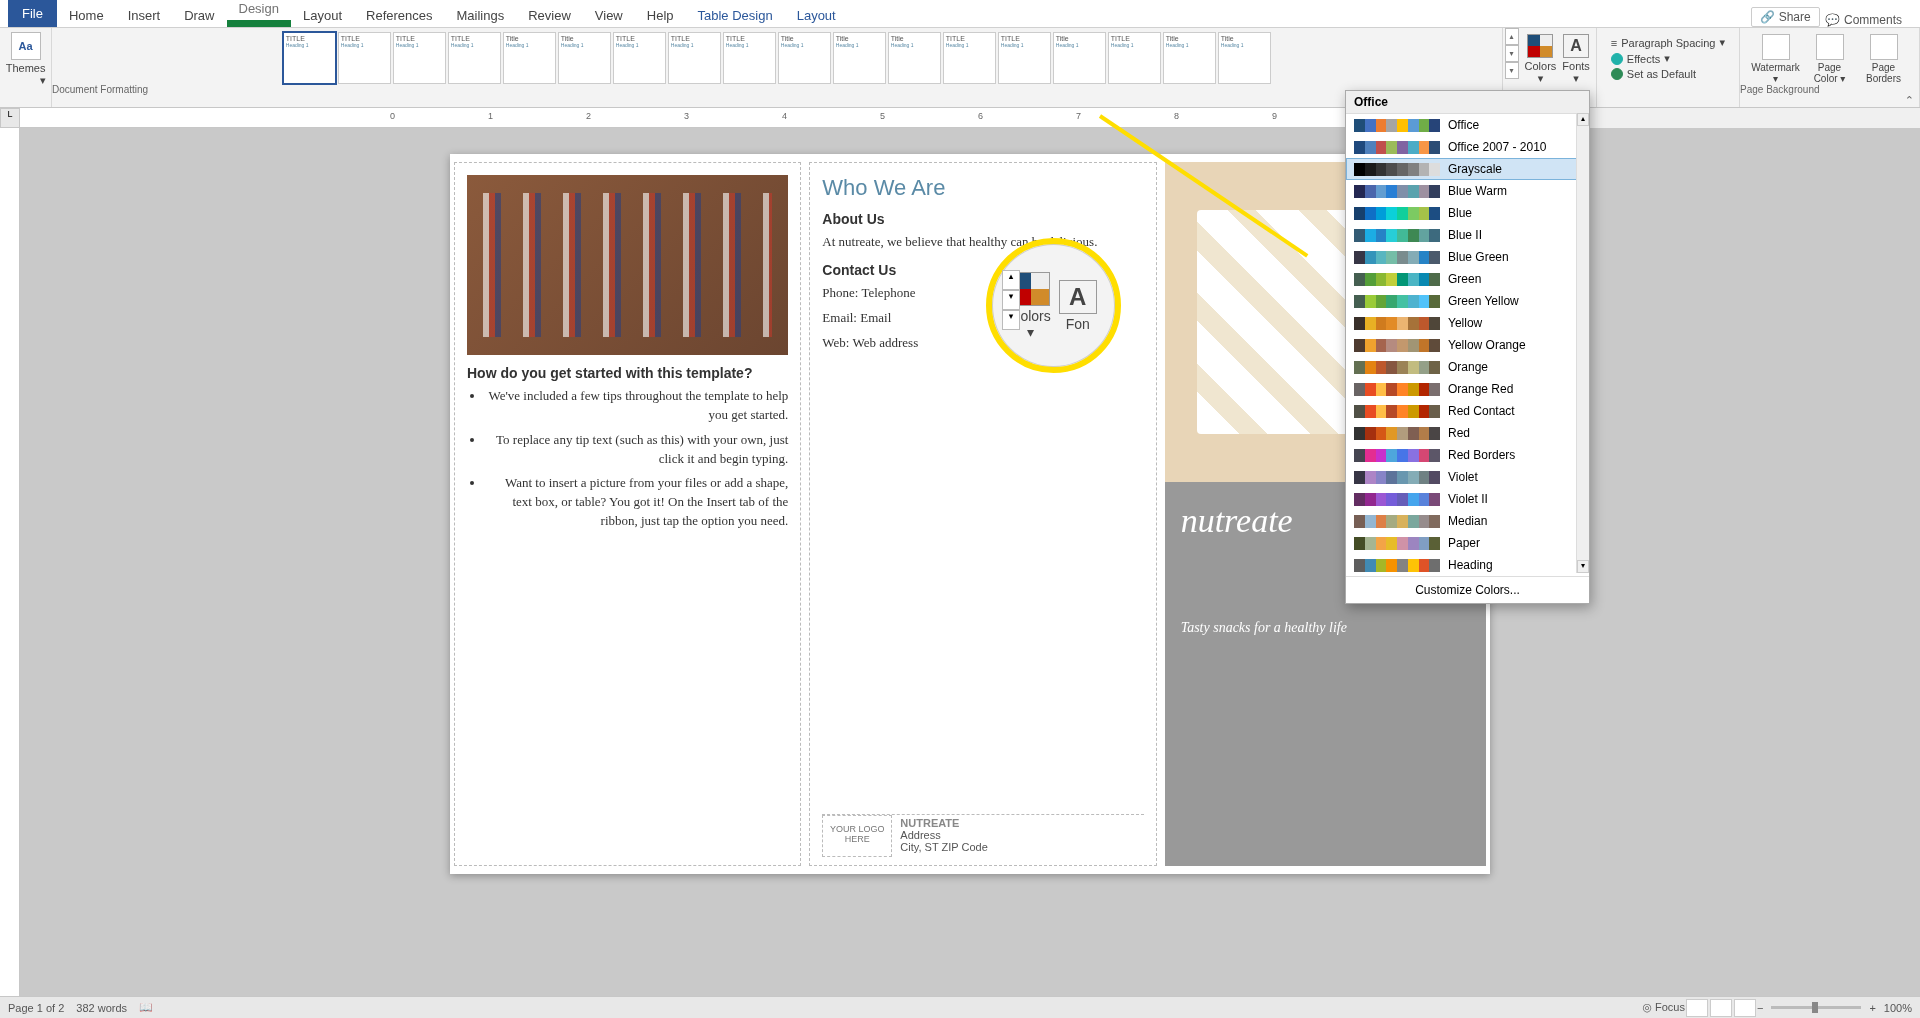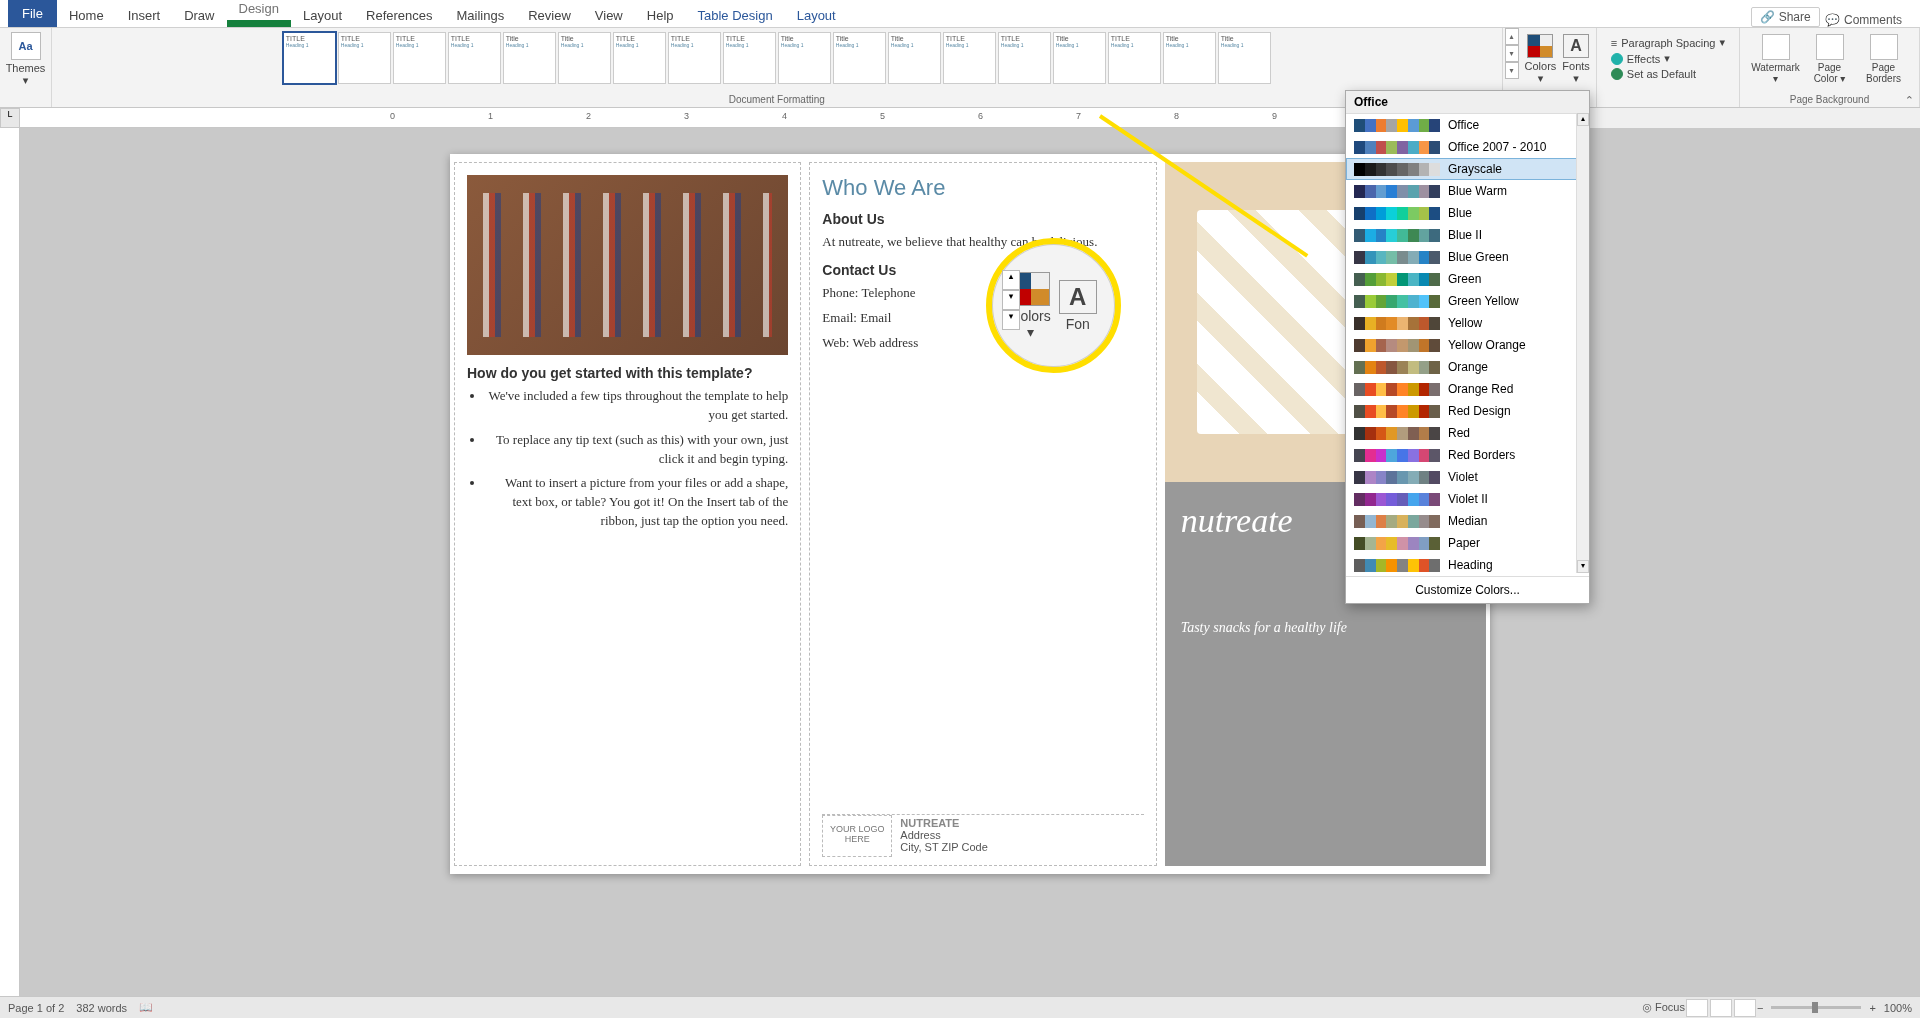--- a/index.html
+++ b/index.html
@@ -10,22 +10,22 @@
 .ribbon-tabs .tab { padding: 4px 12px; font-size: 13px; color: #444; cursor: pointer; }
 .ribbon-tabs .tab.file { background: #2b579a; color: #fff; padding: 6px 14px; }
 .ribbon-tabs .tab.active { color: #737373; border-bottom: 7px solid #15803d; }
 .ribbon-tabs .tab.contextual { color: #2b579a; }
 .ribbon-right { margin-left: auto; display: flex; gap: 6px; align-items: flex-end; font-size: 12px; color: #555; padding-right: 10px; }
 .share-btn { border: 1px solid #ccc; padding: 2px 8px; border-radius: 2px; }
 
 
 .ribbon-body { background: #f3f3f3; height: 80px; display: flex; border-bottom: 1px solid #c7c7c7; }
 .group { border-right: 1px solid #d8d8d8; display: flex; flex-direction: column; align-items: center; padding: 4px 6px 0 6px; position: relative; }
-.group-label { position: absolute; bottom: 2px; font-size: 10px; color: #666; text-align: center; width: 100%; }
-.themes-btn { width: 40px; text-align: center; font-size: 11px; color: #444; }
+.group-label { position: absolute; bottom: 12px; font-size: 10px; color: #666; width: 100%; }
+.themes-btn { width: 40px; text-align: right; font-size: 11px; color: #444; }
 .themes-btn .icon { width: 30px; height: 28px; background: #fff; border: 1px solid #bbb; margin: 0 auto 2px; display: flex; align-items: center; justify-content: center; font-weight: bold; color: #2b579a; }
 .doc-formats { display: flex; gap: 2px; }
 .doc-format { width: 53px; height: 52px; background: #fff; border: 1px solid #ccc; font-size: 6px; padding: 2px; color: #999; overflow: hidden; }
 .doc-format .f-title { font-size: 7px; color: #555; display: block; }
 .doc-format.sel { border: 1px solid #2b579a; outline: 1px solid #2b579a; }
 .gallery-ctrl { width: 14px; display: flex; flex-direction: column; margin-left: 2px; }
 .gallery-ctrl div { height: 17px; border: 1px solid #bbb; background: #fff; font-size: 8px; text-align: center; line-height: 15px; color: #666; }
 
 .colors-fonts { display: flex; gap: 6px; padding-top: 2px; }
 .cf-btn { text-align: center; font-size: 11px; color: #444; }
@@ -428,21 +428,21 @@
         <div class="swatch">
           <span style="background: rgb(80, 80, 70);"></span>
           <span style="background: rgb(232, 76, 34);"></span>
           <span style="background: rgb(255, 189, 71);"></span>
           <span style="background: rgb(182, 73, 38);"></span>
           <span style="background: rgb(255, 132, 39);"></span>
           <span style="background: rgb(204, 153, 0);"></span>
           <span style="background: rgb(178, 38, 0);"></span>
           <span style="background: rgb(106, 95, 75);"></span>
         </div>
-        <span>Red Design</span>
+        <span>Red Contact</span>
       </div>
       <div class="item">
         <div class="swatch">
           <span style="background: rgb(50, 50, 50);"></span>
           <span style="background: rgb(165, 48, 15);"></span>
           <span style="background: rgb(213, 88, 22);"></span>
           <span style="background: rgb(225, 152, 37);"></span>
           <span style="background: rgb(177, 156, 125);"></span>
           <span style="background: rgb(127, 95, 82);"></span>
           <span style="background: rgb(178, 125, 73);"></span>

